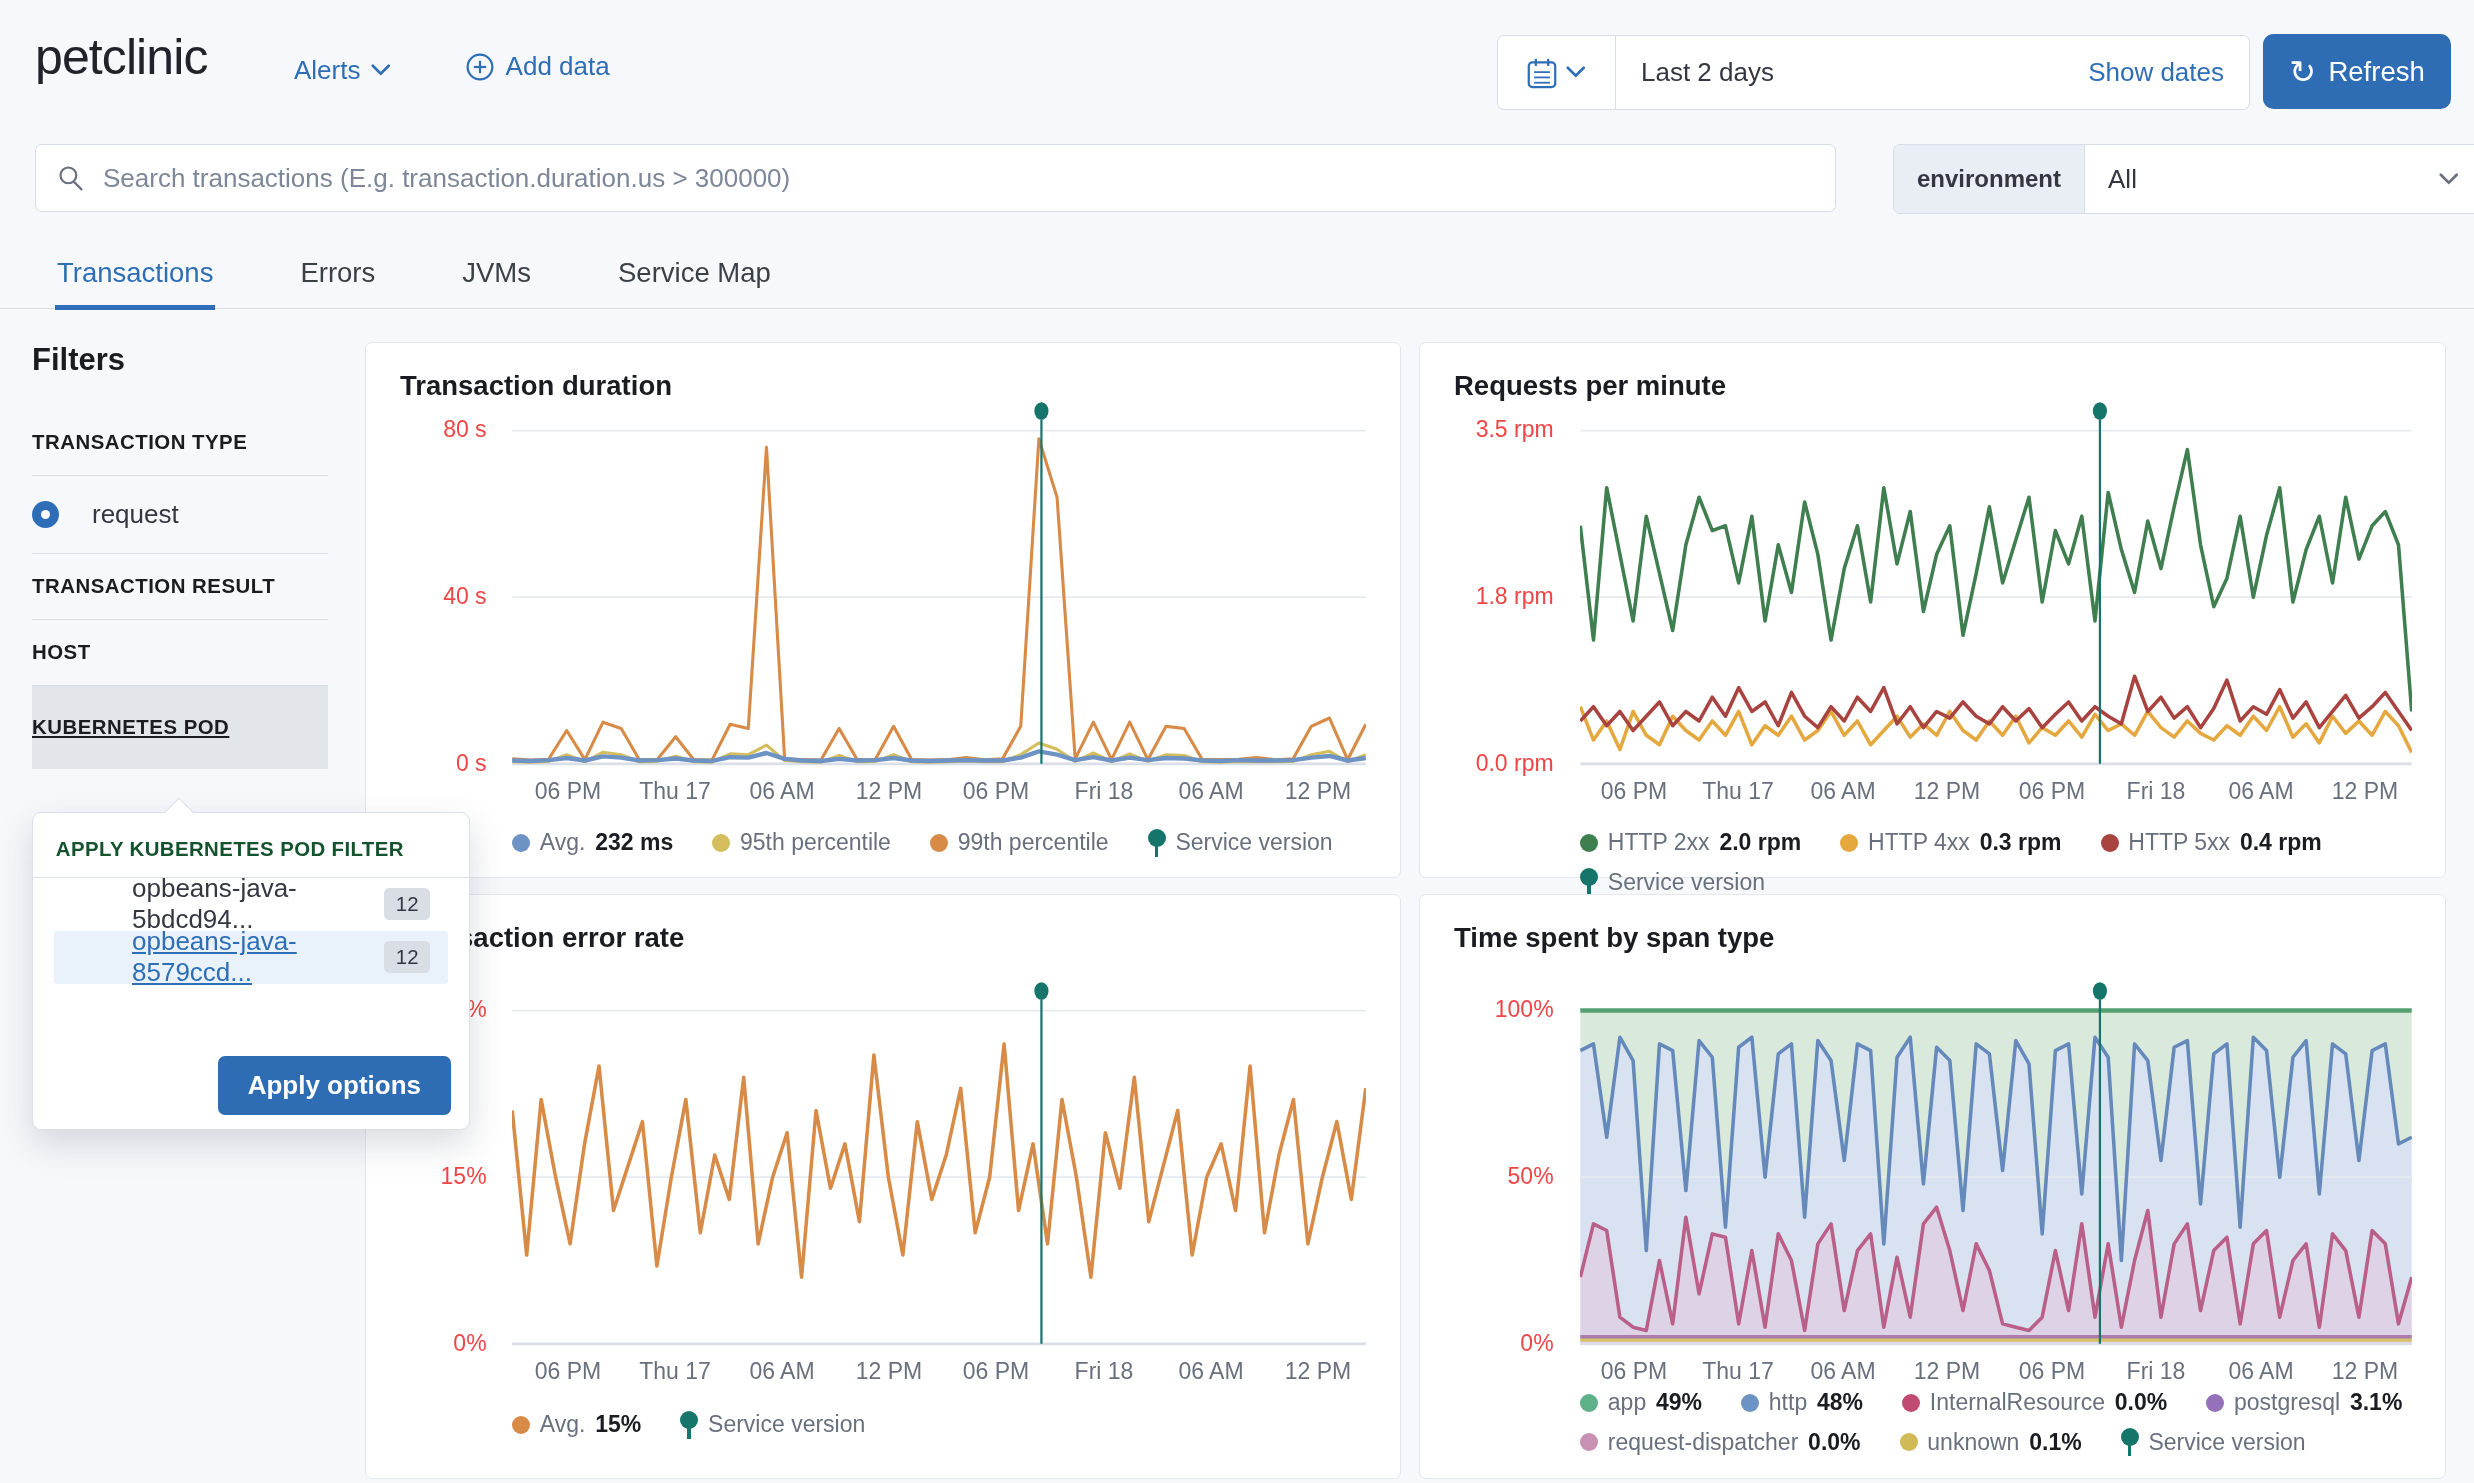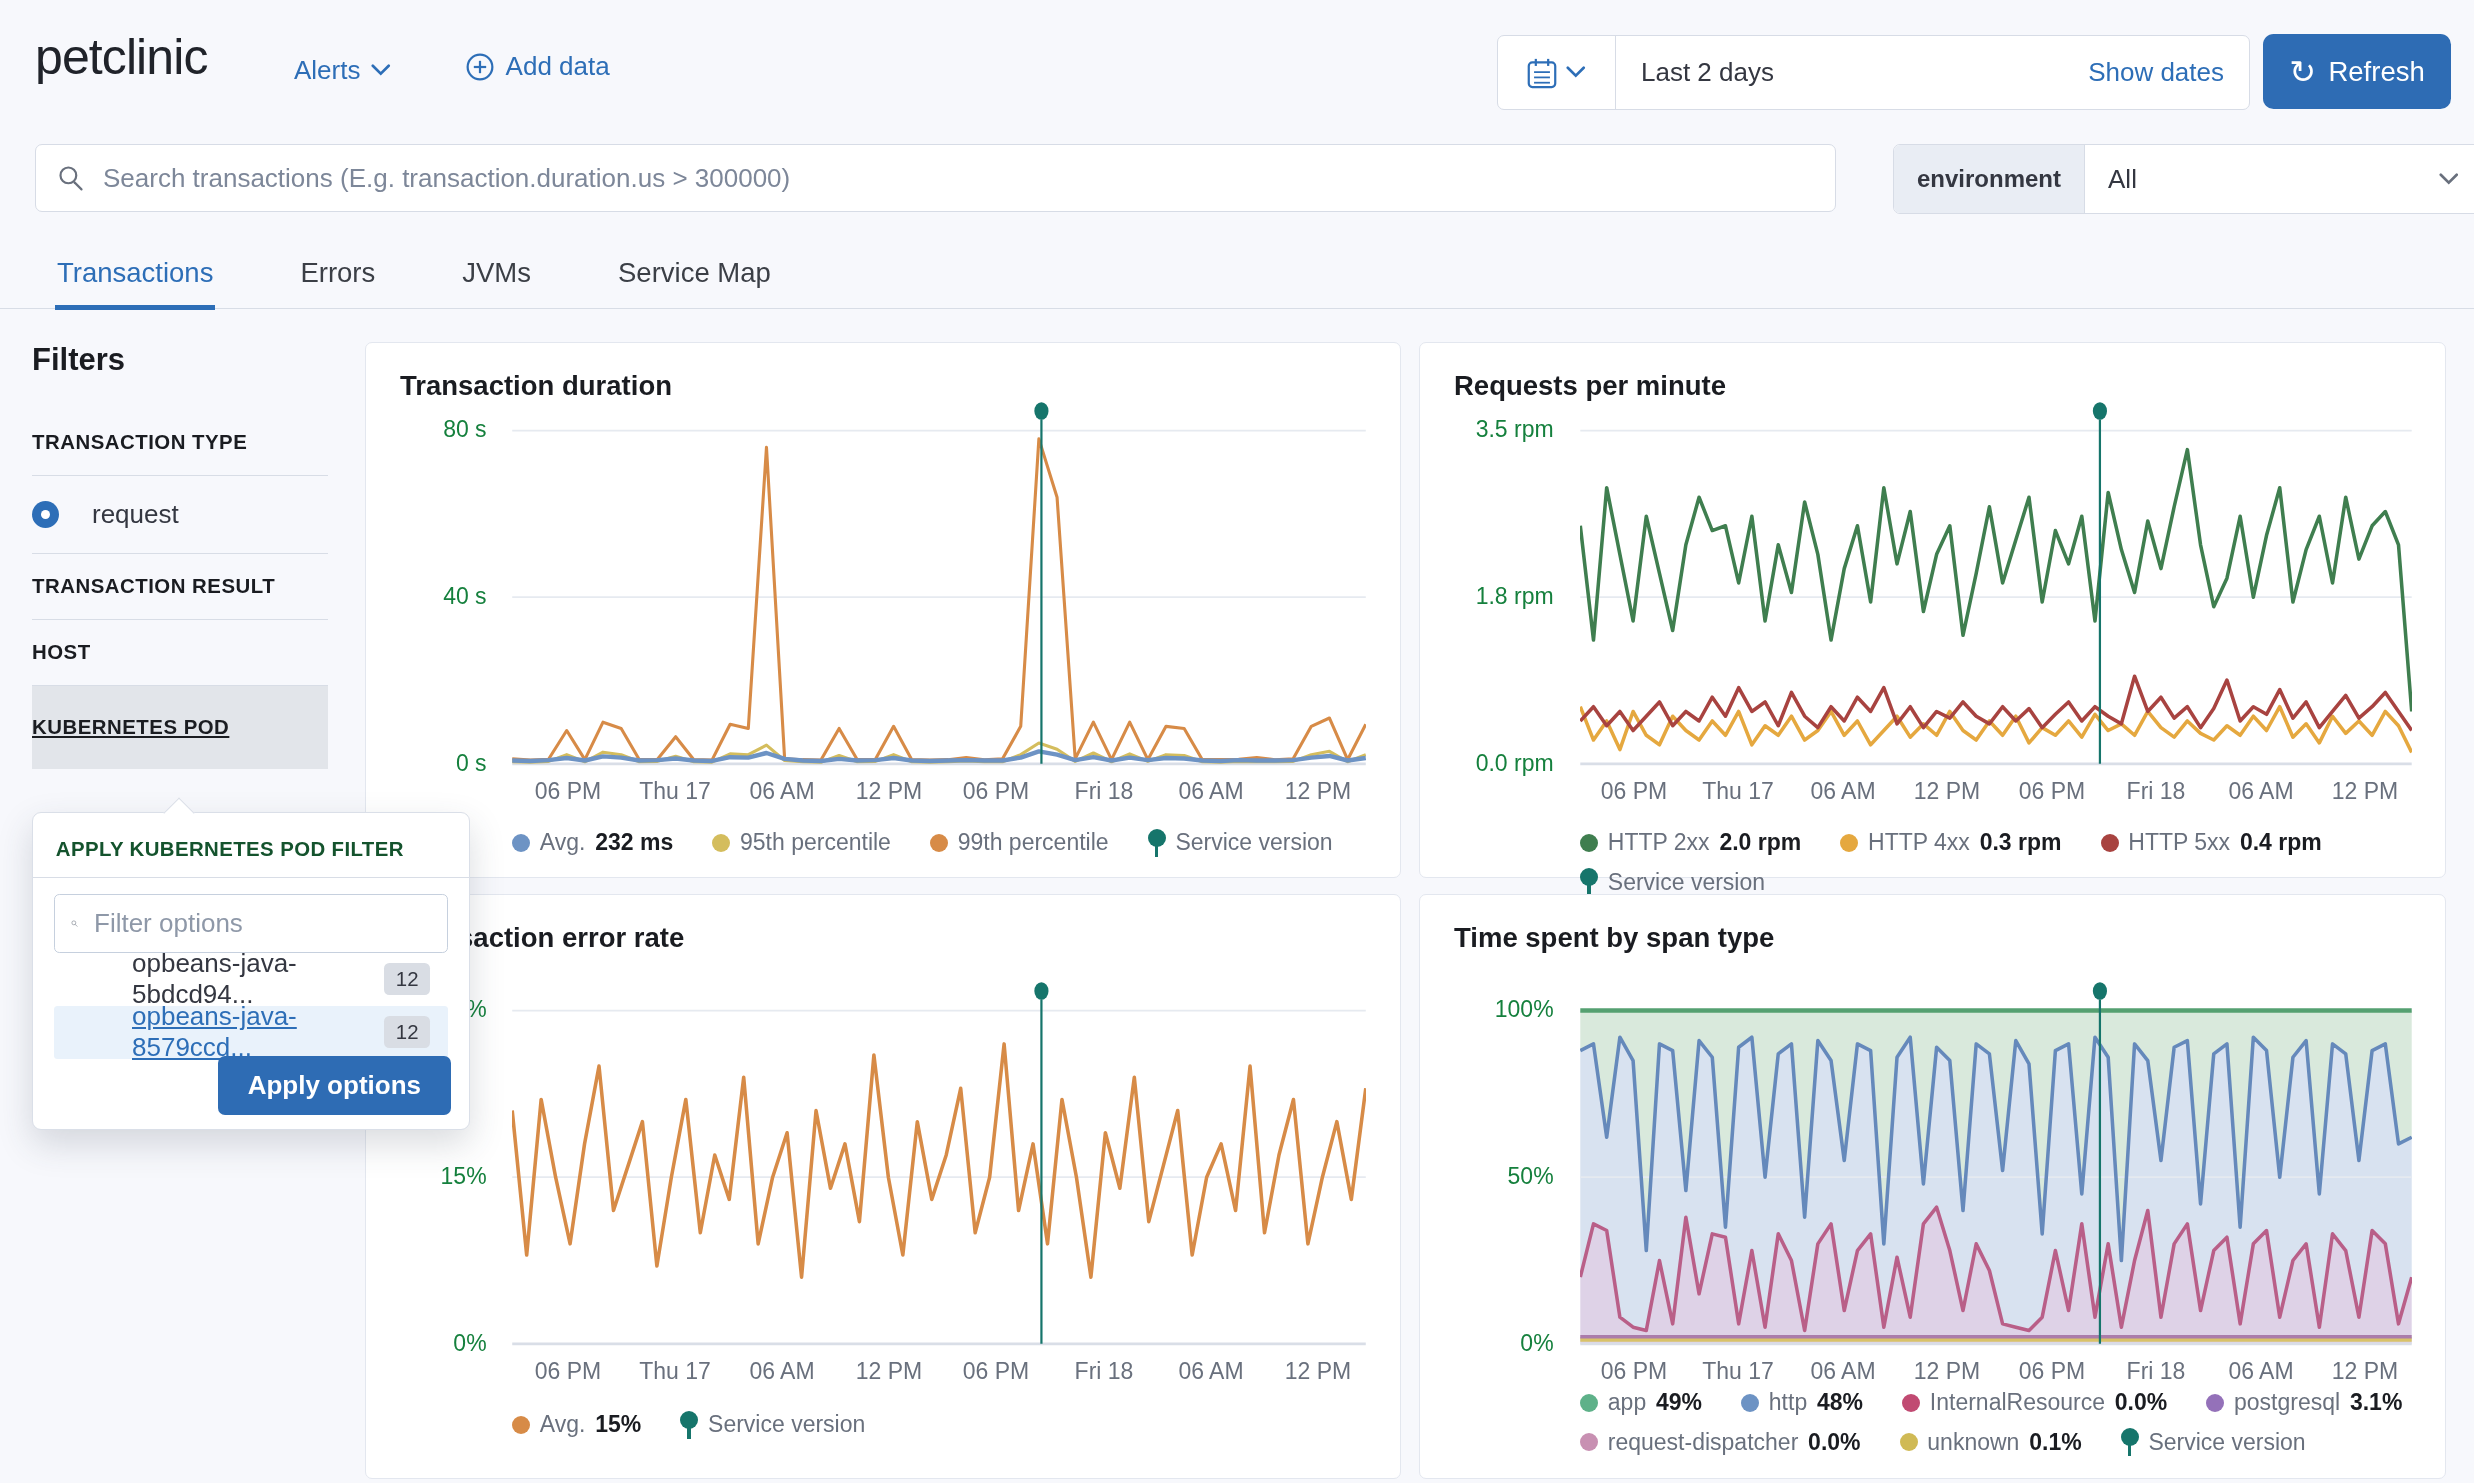--- a/index.html
+++ b/index.html
@@ -54,21 +54,21 @@
   .popt .badge{margin-left:auto;background:#d9dde4;border-radius:5.3px;font-size:20.4px;color:#343741;padding:4.4px 11.5px;}
   .popt.sel{background:#e9f2fb;}
   .popt.sel .plabel{color:#2d6eb7;text-decoration:underline;}
   #applybtn{position:absolute;right:18px;bottom:14px;background:#2e6cb4;color:#fff;border:none;border-radius:7px;font-size:26px;font-weight:600;padding:14px 30px;cursor:pointer;font-family:inherit;}
   
   .card{background:#fff;border:0.9px solid #e3e7ef;border-radius:7px;box-sizing:border-box;}
   .card-title{position:absolute;left:34px;top:27px;margin:0;font-size:27.5px;font-weight:700;color:#1a1c21;}
   .chart-wrap{position:absolute;left:0;right:0;}
   .plot{position:absolute;top:0;}
   .y-labels{position:absolute;left:0;top:0;}
-  .y-labels span{position:absolute;right:12.4px;font-size:23px;color:#15803d;white-space:nowrap;}
+  .y-labels span{position:absolute;right:12.4px;font-size:23px;color:#ef4444;white-space:nowrap;}
   .x-labels{position:absolute;top:0;}
   .x-labels span{position:absolute;top:382px;width:124px;margin-left:-62px;text-align:center;font-size:23px;color:#69707d;white-space:nowrap;}
   .legend{position:absolute;display:flex;flex-wrap:wrap;column-gap:39px;row-gap:12.4px;align-items:center;}
   .li{display:flex;align-items:center;gap:9.8px;font-size:23px;color:#69707d;cursor:pointer;white-space:nowrap;}
   .li b{color:#1a1c21;font-weight:700;}
   .dot{width:18px;height:18px;border-radius:50%;flex:none;}
   .pin{position:relative;width:18px;height:27.5px;flex:none;}
   .pin i{position:absolute;left:0;top:0;width:18px;height:18px;border-radius:50%;background:currentColor;}
   .pin::after{content:"";position:absolute;left:7px;top:17px;width:3.5px;height:10.6px;background:currentColor;}
 </style>
@@ -160,27 +160,20 @@
     <div class="fdivider"></div>
     <div class="fsection">HOST</div>
     <div class="fdivider"></div>
     <div class="fsection hl">KUBERNETES POD</div>
   </div>
 
   <div id="popup" class="abs">
     <div class="arrow"></div>
     <h4>APPLY KUBERNETES POD FILTER</h4>
     <div class="pdivider"></div>
-    <div id="popupsearch">
-      <svg width="27" height="27" viewBox="0 0 32 32">
-          <circle cx="13" cy="13" r="9" fill="none" stroke="#69707d" stroke-width="2.5"></circle>
-          <line x1="20" y1="21" x2="28" y2="29" stroke="#69707d" stroke-width="2.5" stroke-linecap="round"></line>
-        </svg>
-      <input type="text" placeholder="Filter options" style="">
-    </div>
     <div class="popt">
       <span class="plabel">opbeans-java-5bdcd94...</span>
       <span class="badge">12</span>
     </div>
     <div class="popt sel">
       <span class="plabel">opbeans-java-8579ccd...</span>
       <span class="badge">12</span>
     </div>
     <button id="applybtn">Apply options</button>
   </div>

